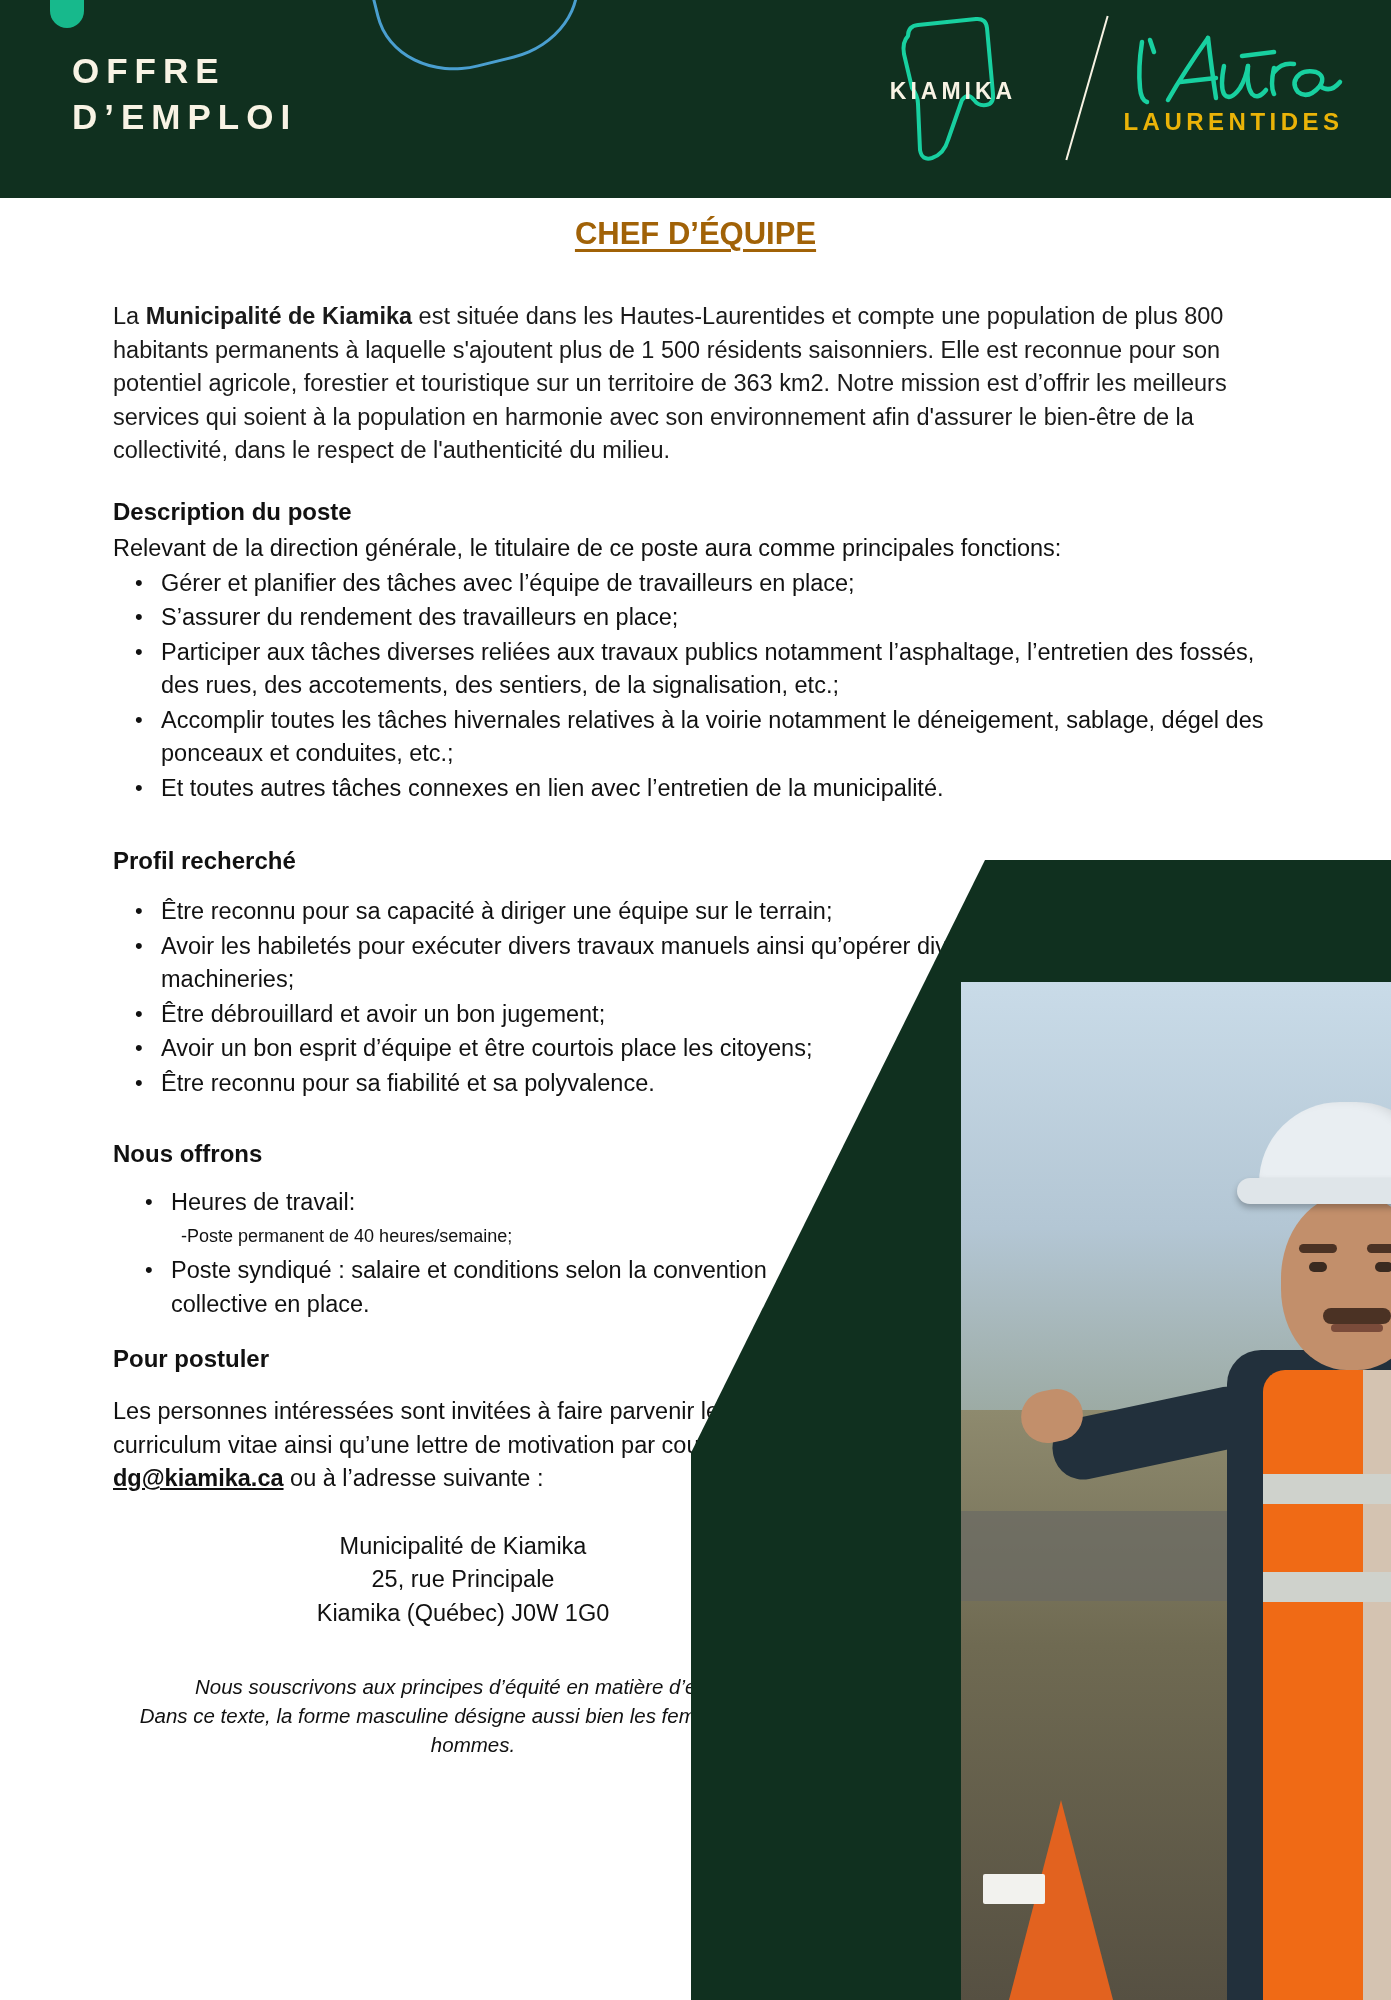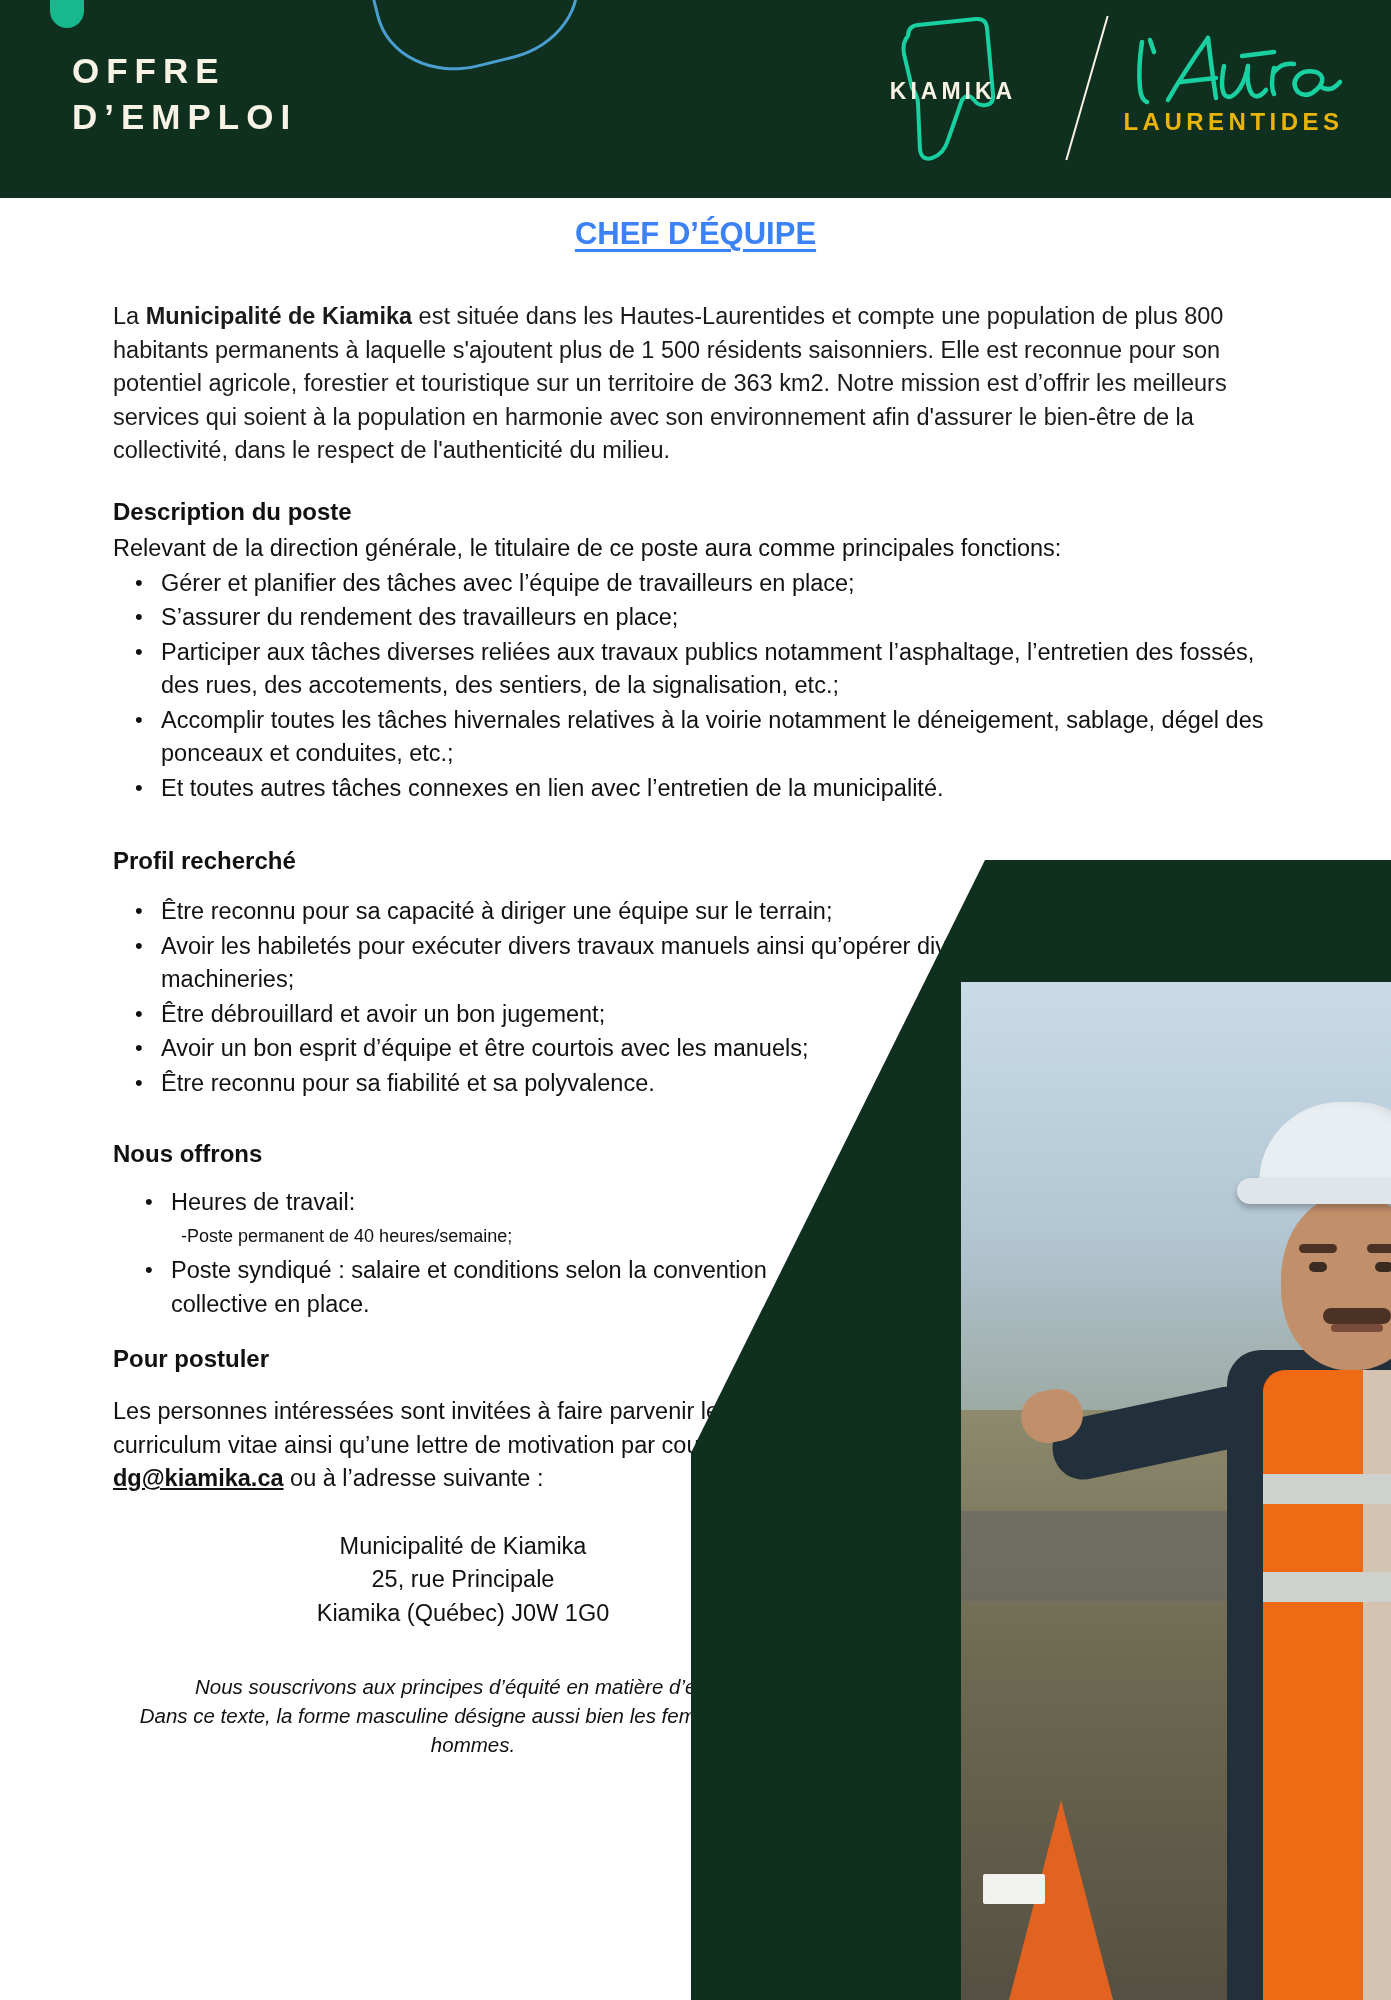--- a/index.html
+++ b/index.html
@@ -123,21 +123,21 @@
 
   
   .doc-title {
     position: absolute;
     top: 216px;
     left: 0;
     width: 1391px;
     text-align: center;
     font-size: 31px;
     font-weight: bold;
-    color: #3b82f6;
+    color: #a16207;
     text-decoration: underline;
     text-underline-offset: 5px;
   }
 
   .content {
     position: absolute;
     top: 300px;
     left: 113px;
     width: 1178px;
   }
@@ -418,21 +418,21 @@
       <li>Et toutes autres tâches connexes en lien avec l’entretien de la municipalité.</li>
     </ul>
   </div>
 
   <div class="sec-profil">
     <h2 class="section">Profil recherché</h2>
     <ul class="bullets">
       <li>Être reconnu pour sa capacité à diriger une équipe sur le terrain;</li>
       <li>Avoir les habiletés pour exécuter divers travaux manuels ainsi qu’opérer divers types d’équipements et machineries;</li>
       <li>Être débrouillard et avoir un bon jugement;</li>
-      <li>Avoir un bon esprit d’équipe et être courtois avec les manuels;</li>
+      <li>Avoir un bon esprit d’équipe et être courtois place les citoyens;</li>
       <li>Être reconnu pour sa fiabilité et sa polyvalence.</li>
     </ul>
   </div>
 
   <div class="sec-offrons">
     <h2 class="section">Nous offrons</h2>
     <ul class="bullets">
       <li>
         <span>Heures de travail:</span>
         <div class="subline">-Poste permanent de 40 heures/semaine;</div>

